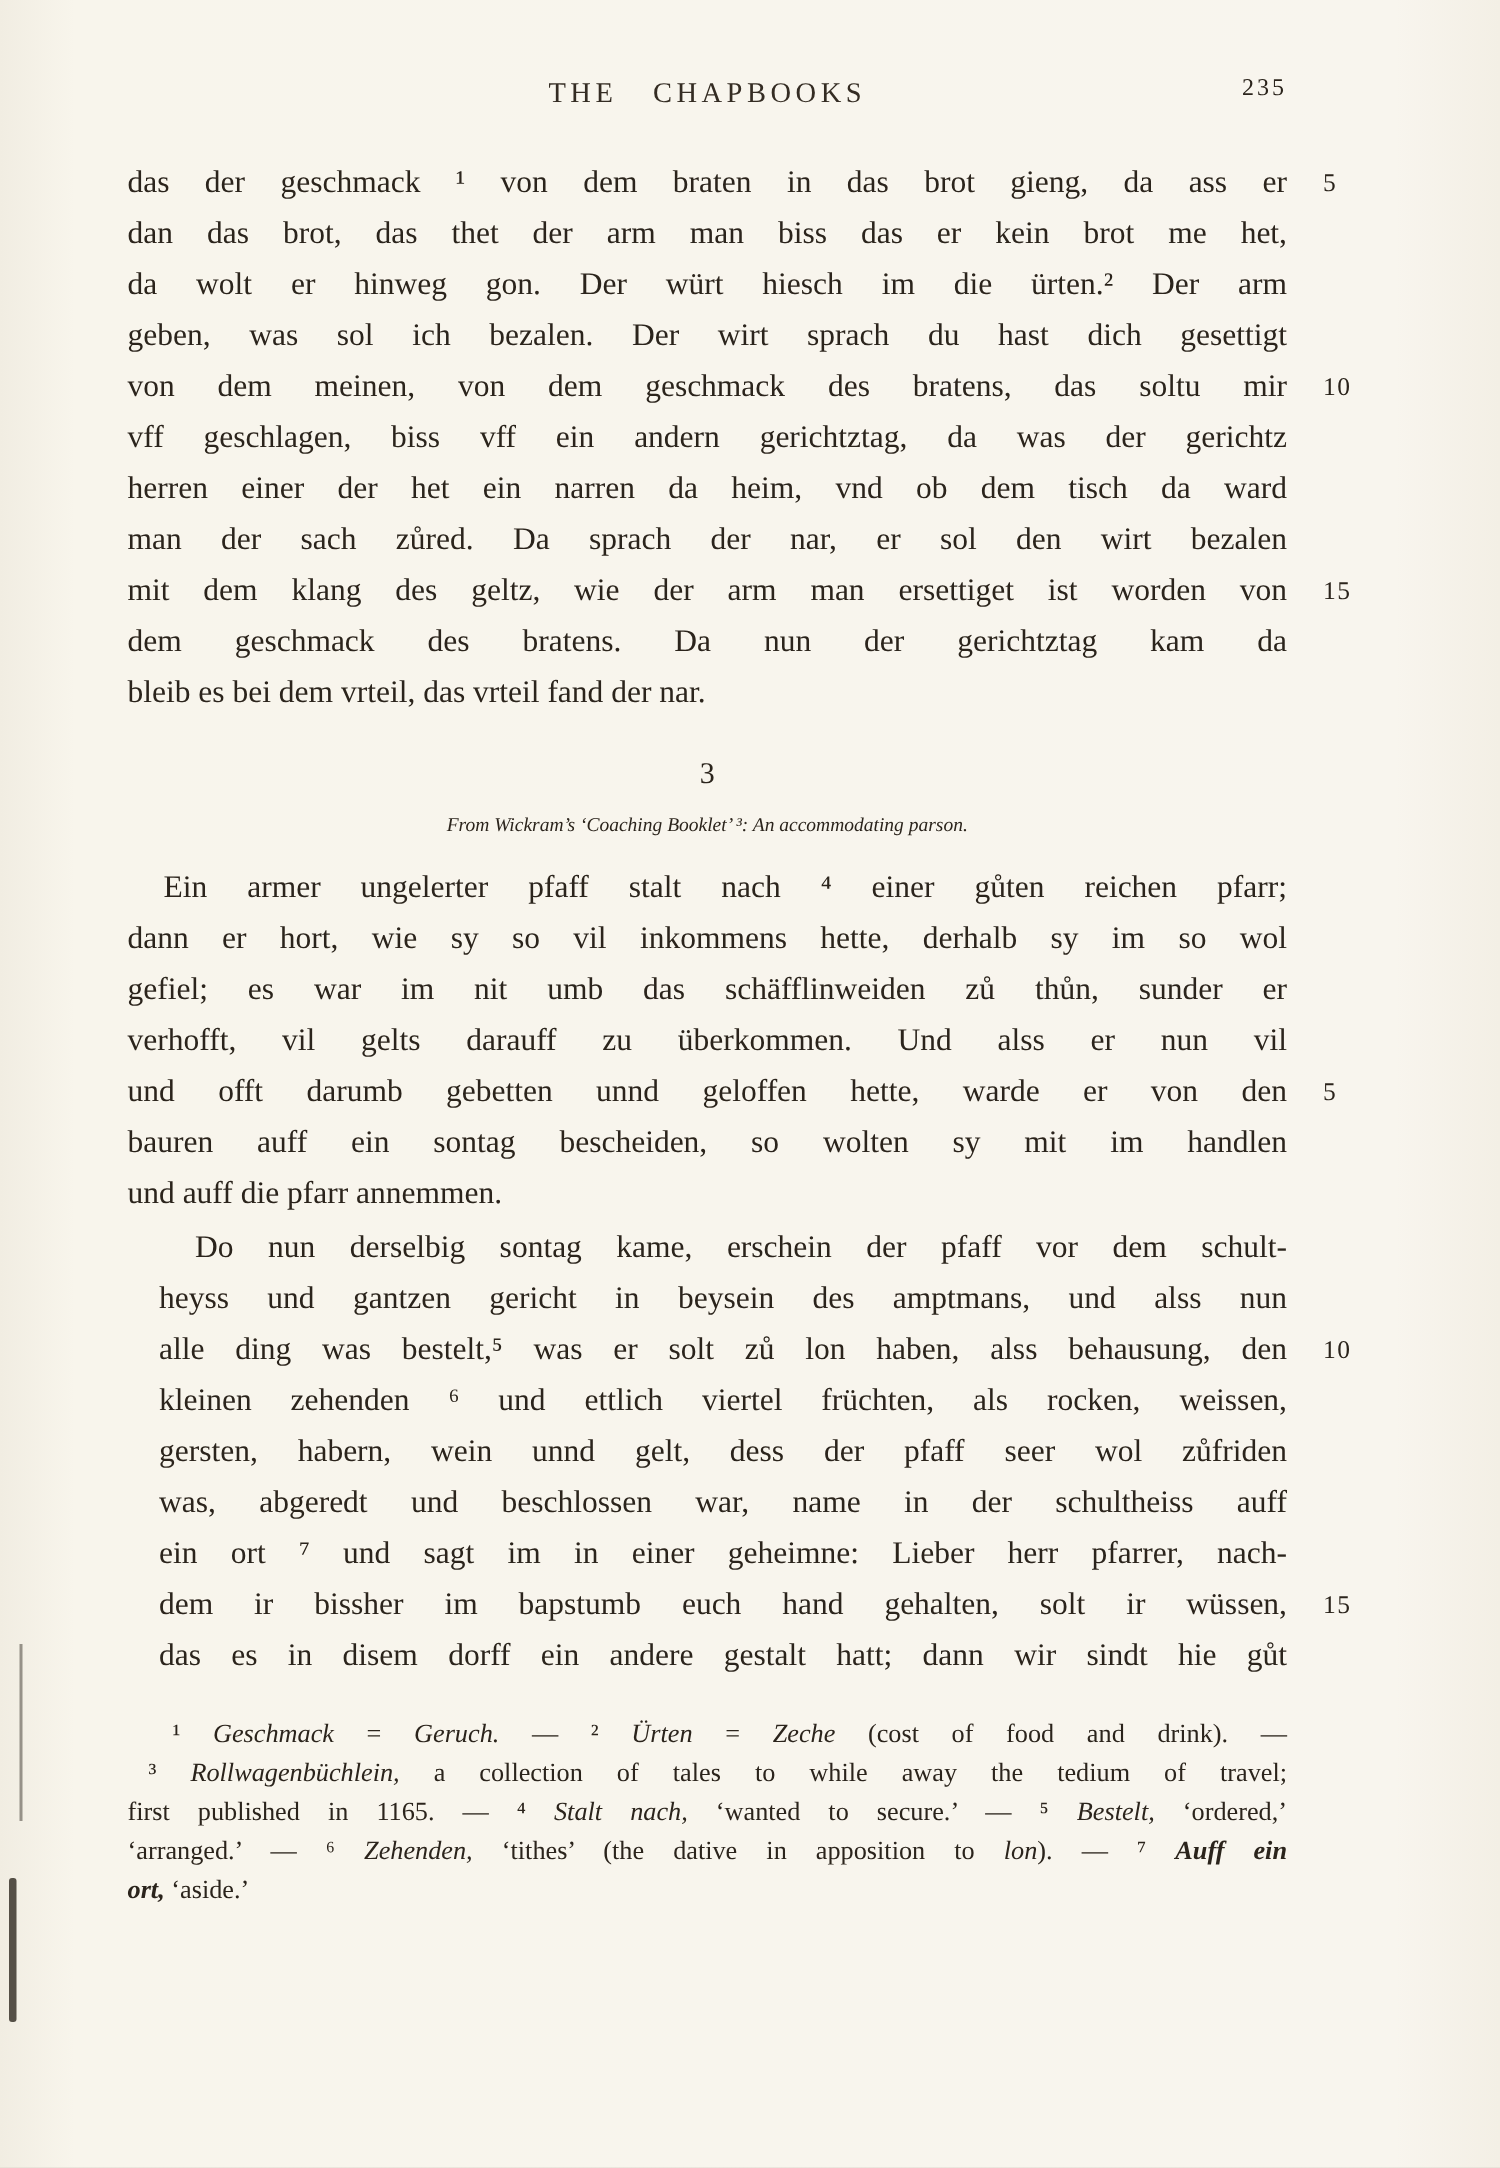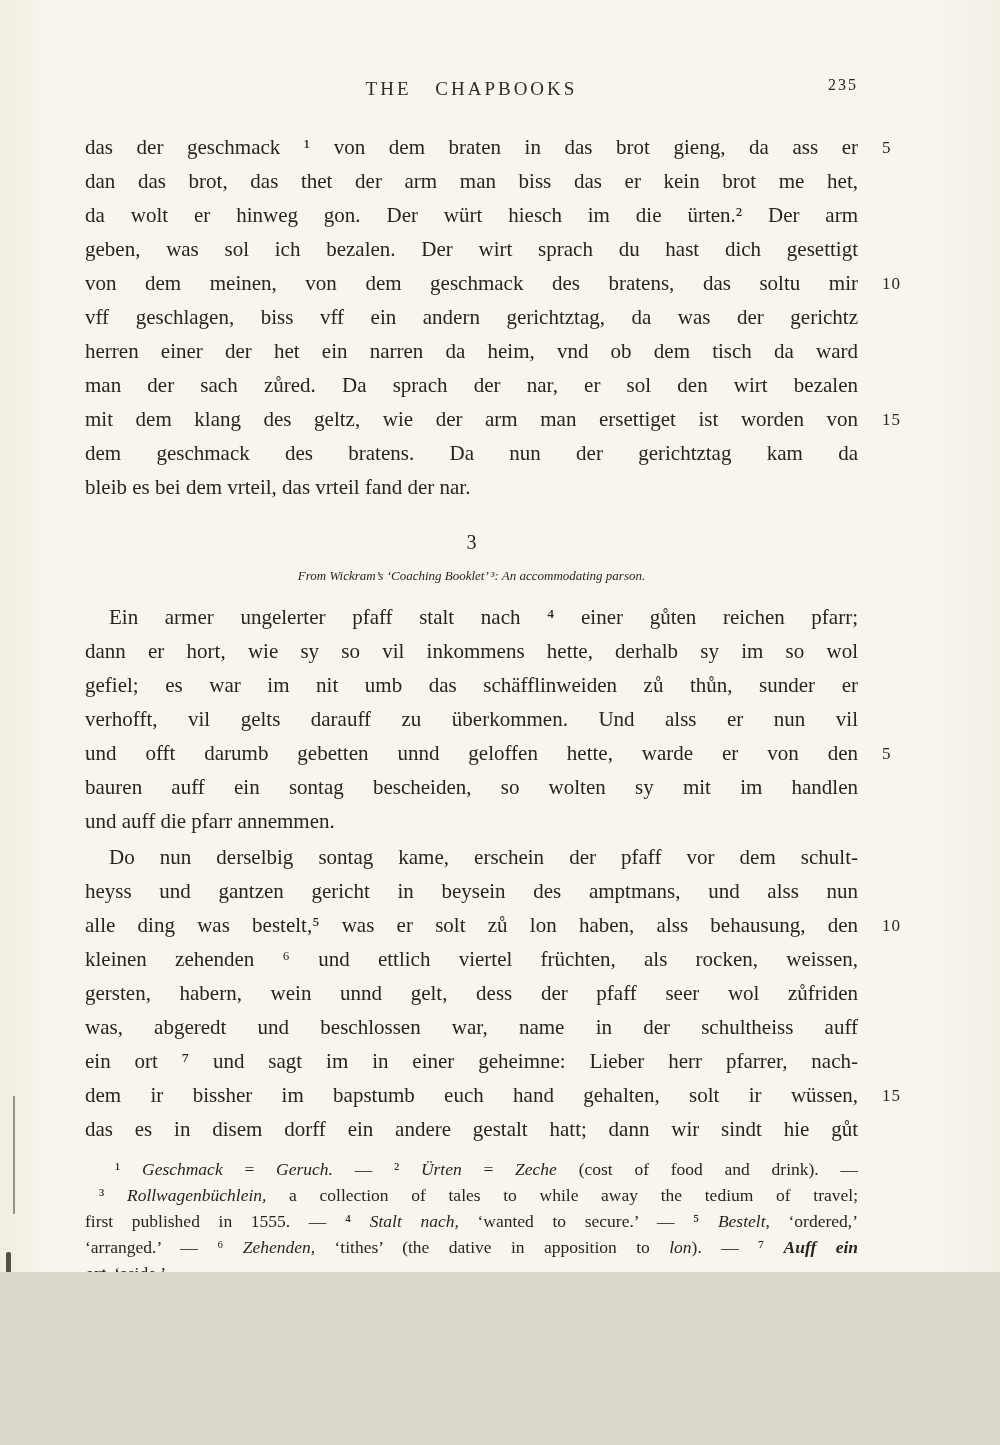--- a/index.html
+++ b/index.html
@@ -4,25 +4,25 @@
 <title>Book page</title>
 <style>
   * { margin:0; padding:0; box-sizing:border-box; }
   html, body { width:1000px; }
   body {
     font-family:"Liberation Serif","DejaVu Serif",serif;
     background:#ddd8cc;
   }
   .page {
     position:relative;
-    width:1000px; height:1272px;
+    width:1000px; height:1445px;
     background:linear-gradient(90deg,#f1ede2 0%,#f8f5ec 5%,#f8f5ee 93%,#f3efe5 100%);
     color:#2b241c;
     overflow:hidden;
-    padding:78px 142px 40px 85px;
+    padding:52px 142px 40px 85px;
   }
   .header { position:relative; height:24px; margin-bottom:28px; }
   .title {
     text-align:center;
     font-size:19px;
     letter-spacing:3px;
     word-spacing:16px;
     color:#342c23;
   }
   .pagenum {
@@ -37,22 +37,22 @@
     position:absolute; left:100%; margin-left:24px; top:1px;
     font-size:17px; letter-spacing:1px;
     font-style:normal; font-weight:normal;
   }
   .section-number { text-align:center; font-size:20px; margin-top:24px; line-height:28px; }
   .section-heading {
     text-align:center; font-style:italic; font-size:13px;
     margin-top:6px; line-height:28px;
   }
   .para2 { margin-top:10px; }
-  .para3 { margin-top:2px; }
-  .footnotes { margin-top:10px; font-size:17.5px; line-height:26px; }
+  .para3 { margin-top:2px;margin-left:21px; }
+  .footnotes { margin-top:22px; font-size:17.5px; line-height:26px; }
   .ind1 { padding-left:14px; }
   .ind2 { padding-left:30px; }
   .i  { font-style:italic; }
   .bi { font-style:italic; font-weight:bold; }
   .artifact { position:absolute; background:#39342c; }
   .a1 { left:13px; top:1096px; width:2px; height:118px; opacity:.5; }
   .a2 { left:6px;  top:1252px; width:5px; height:96px; opacity:.85; border-radius:2px; }
 </style>
 </head>
 <body>
@@ -99,21 +99,21 @@
         <div class="line just">gersten, habern, wein unnd gelt, dess der pfaff seer wol zůfriden</div>
         <div class="line just">was, abgeredt und beschlossen war, name in der schultheiss auff</div>
         <div class="line just">ein ort ⁷ und sagt im in einer geheimne: Lieber herr pfarrer, nach-</div>
         <div class="line just">dem ir bissher im bapstumb euch hand gehalten, solt ir wüssen,<span class="ln">15</span></div>
         <div class="line just">das es in disem dorff ein andere gestalt hatt; dann wir sindt hie gůt</div>
       </div>
 
     <div class="footnotes">
         <div class="line just ind2"><span>¹ </span><span class="i">Geschmack</span><span> = </span><span class="i">Geruch.</span><span> — ² </span><span class="i">Ürten</span><span> = </span><span class="i">Zeche</span><span> (cost of food and drink). —</span></div>
         <div class="line just ind1"><span>³ </span><span class="i">Rollwagenbüchlein,</span><span> a collection of tales to while away the tedium of travel;</span></div>
-        <div class="line just"><span>first published in 1555. — ⁴ </span><span class="i">Stalt nach,</span><span> ‘wanted to secure.’ — ⁵ </span><span class="i">Bestelt,</span><span> ‘ordered,’</span></div>
+        <div class="line just"><span>first published in 1165. — ⁴ </span><span class="i">Stalt nach,</span><span> ‘wanted to secure.’ — ⁵ </span><span class="i">Bestelt,</span><span> ‘ordered,’</span></div>
         <div class="line just"><span>‘arranged.’ — ⁶ </span><span class="i">Zehenden,</span><span> ‘tithes’ (the dative in apposition to </span><span class="i">lon</span><span>). — ⁷ </span><span class="bi">Auff ein</span></div>
         <div class="line"><span class="bi">ort,</span><span> ‘aside.’</span></div>
       </div>
   </div>
 
   <div class="artifact a1"></div>
   <div class="artifact a2"></div>
 
 </div>
 

